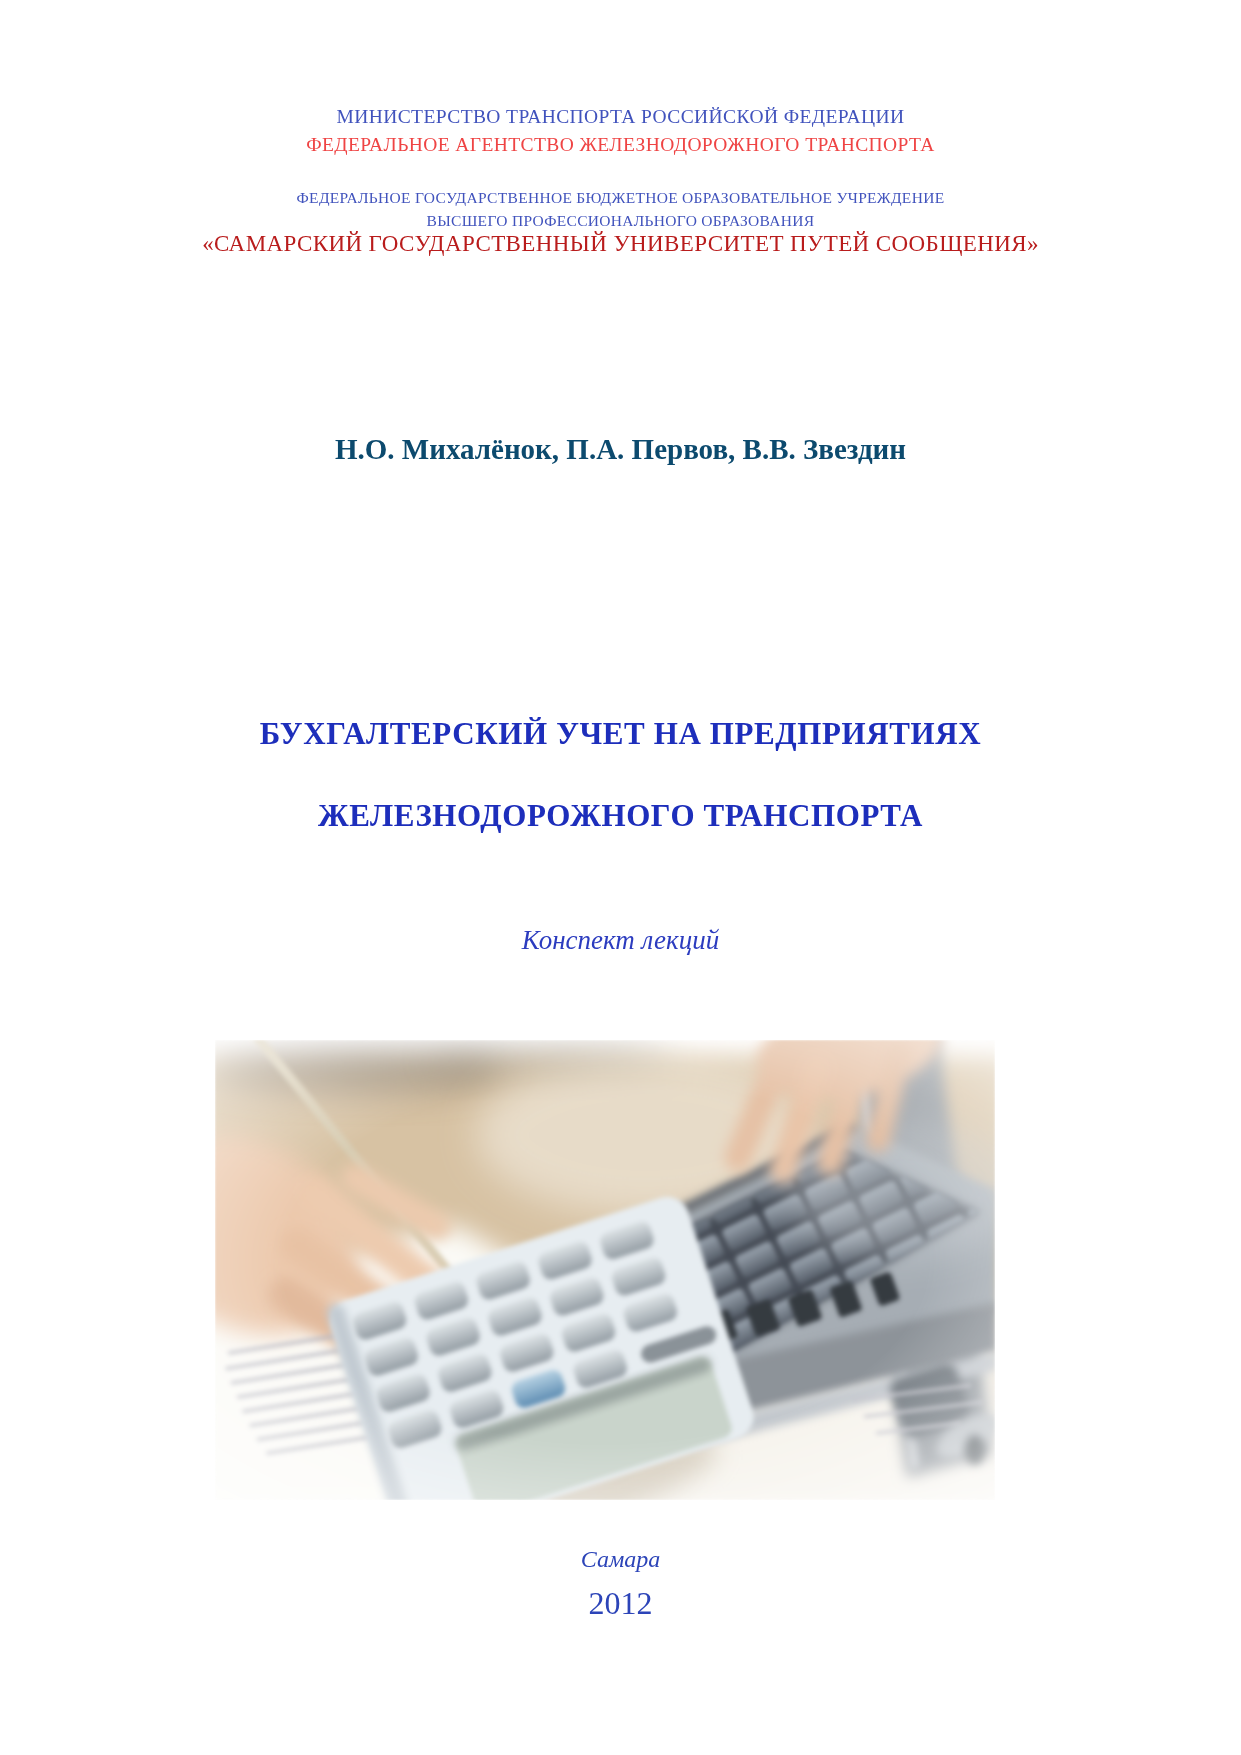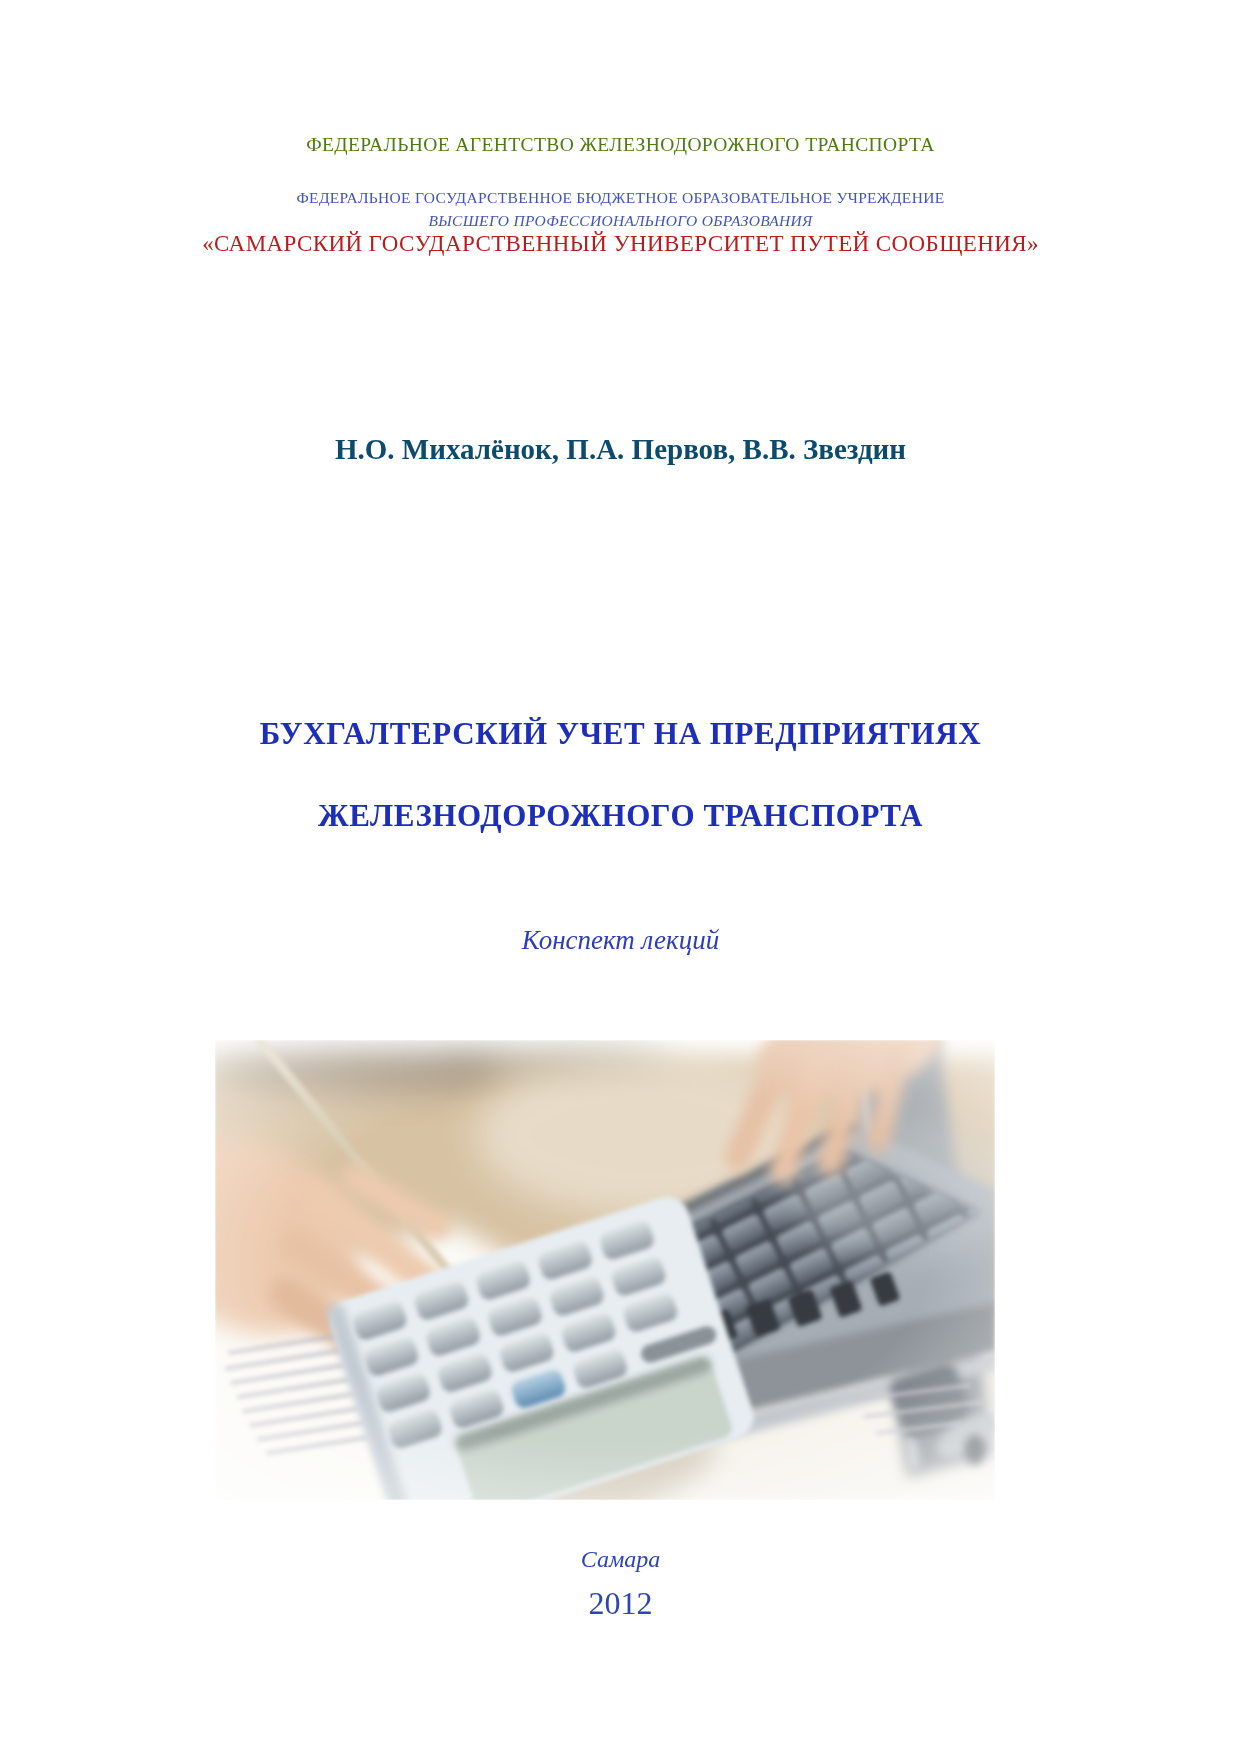--- a/index.html
+++ b/index.html
@@ -8,24 +8,24 @@
     width: 1241px;
     height: 1755px;
     margin: 0 auto;
     background: #ffffff;
     overflow: hidden;
     font-family: "Liberation Serif", "DejaVu Serif", serif;
   }
   .line { position: absolute; left: 0; width: 100%; text-align: center; white-space: nowrap; }
 
   .ministry-1 { top: 106px; font-size: 19.5px; color: #4153bd; letter-spacing: 0.4px; }
-  .ministry-2 { top: 134px; font-size: 19.5px; color: #4d7c0f; letter-spacing: 0.4px; }
+  .ministry-2 { top: 134px; font-size: 19.5px; color: #ef4444; letter-spacing: 0.4px; }
 
   .fgbou-1 { top: 189px; font-size: 15.5px; color: #4153bd; letter-spacing: 0.3px; text-align: center; }
-  .fgbou-2 { top: 212px; font-size: 15.5px; color: #4153bd; letter-spacing: 0.3px; font-style: italic; }
+  .fgbou-2 { top: 212px; font-size: 15.5px; color: #4153bd; letter-spacing: 0.3px; }
   .university { top: 231px; font-size: 23px; color: #b91c1c; letter-spacing: 0.4px; }
 
   .authors { top: 433px; font-size: 29px; font-weight: bold; color: #0c4a6e; }
 
   .title-1 { top: 716px; font-size: 31px; font-weight: bold; color: #1d2ebb; letter-spacing: 0.6px; }
   .title-2 { top: 798px; font-size: 31px; font-weight: bold; color: #1d2ebb; letter-spacing: 0.6px; }
 
   .subtitle { top: 925px; font-size: 27px; font-style: italic; color: #2c3cbf; }
 
   .city { top: 1546px; font-size: 24px; color: #2c44b8; font-style: italic; }
@@ -41,20 +41,21 @@
     -webkit-mask-image: radial-gradient(92% 88% at 50% 48%, #000 45%, transparent 97%);
     mask-image: radial-gradient(92% 88% at 50% 48%, #000 45%, transparent 97%);
   }
   .photo svg { display: block; width: 100%; height: 100%; }
 </style>
 </head>
 <body>
 
 <div class="page">
 
+  <div class="line ministry-1">МИНИСТЕРСТВО ТРАНСПОРТА РОССИЙСКОЙ ФЕДЕРАЦИИ</div>
   <div class="line ministry-2">ФЕДЕРАЛЬНОЕ АГЕНТСТВО ЖЕЛЕЗНОДОРОЖНОГО ТРАНСПОРТА</div>
 
   <div class="line fgbou-1">ФЕДЕРАЛЬНОЕ ГОСУДАРСТВЕННОЕ БЮДЖЕТНОЕ ОБРАЗОВАТЕЛЬНОЕ УЧРЕЖДЕНИЕ</div>
   <div class="line fgbou-2">ВЫСШЕГО ПРОФЕССИОНАЛЬНОГО ОБРАЗОВАНИЯ</div>
   <div class="line university">«САМАРСКИЙ ГОСУДАРСТВЕННЫЙ УНИВЕРСИТЕТ ПУТЕЙ СООБЩЕНИЯ»</div>
 
   <div class="line authors">Н.О. Михалёнок, П.А. Первов, В.В. Звездин</div>
 
   <div class="line title-1">БУХГАЛТЕРСКИЙ УЧЕТ НА ПРЕДПРИЯТИЯХ</div>
   <div class="line title-2">ЖЕЛЕЗНОДОРОЖНОГО ТРАНСПОРТА</div>

